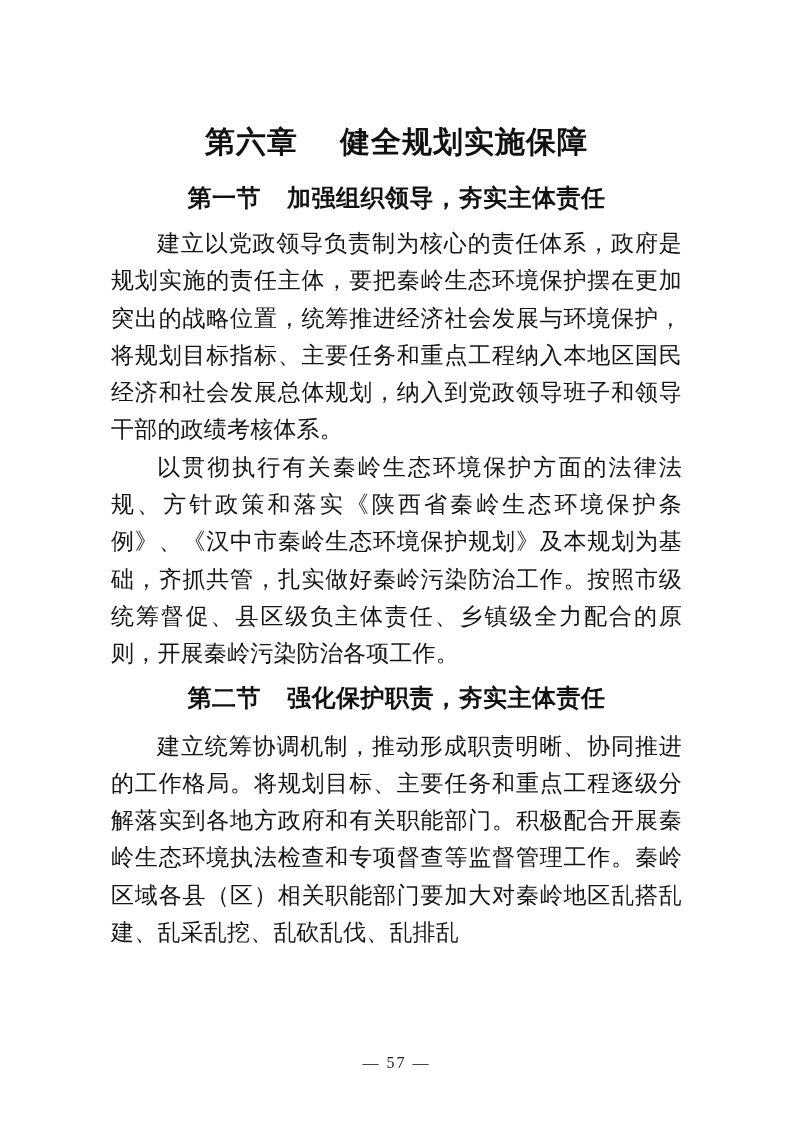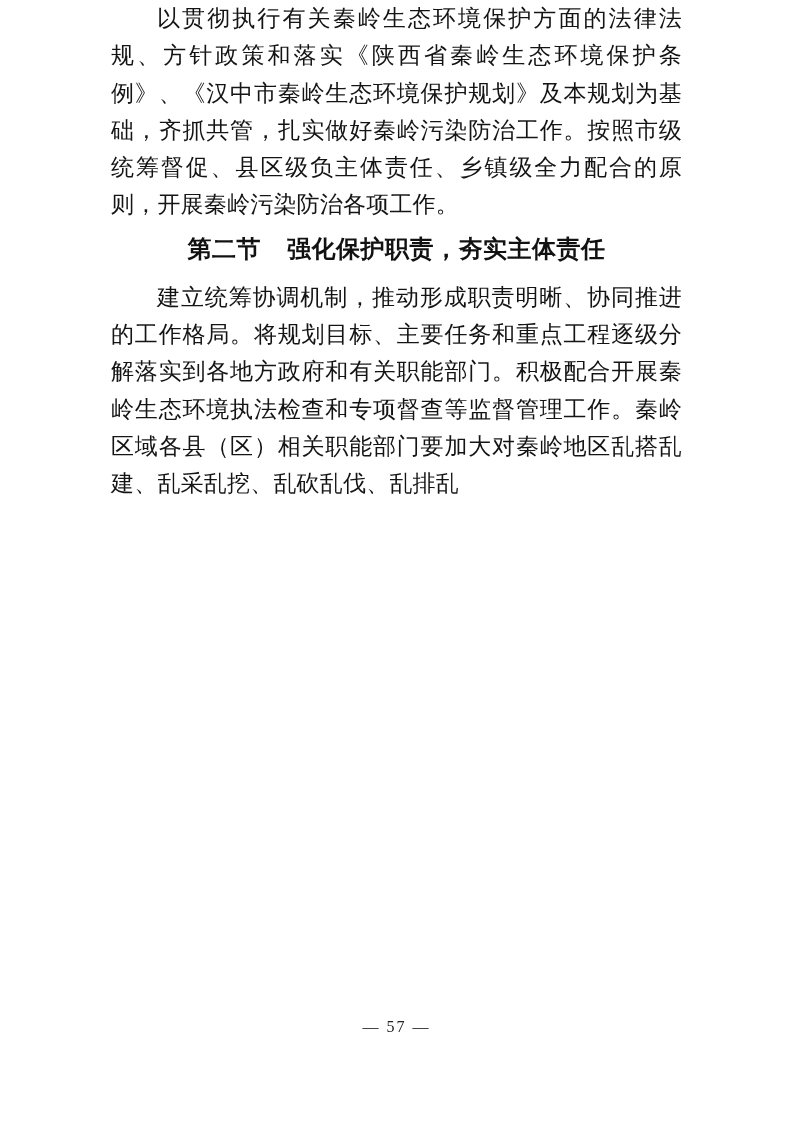--- a/index.html
+++ b/index.html
@@ -52,37 +52,40 @@
     font-size: 23px;
     line-height: 37.3px;
     text-align: justify;
     text-indent: 2em;
     letter-spacing: 0.2px;
     color: #141414;
   }
   p.first-para { margin-top: 11px; }
   .page-number {
     position: absolute;
-    top: 1016px;
+    top: 1052px;
     left: 0;
     width: 100%;
     text-align: center;
     font-size: 16px;
     line-height: 22px;
     color: #222222;
     letter-spacing: 2px;
   }
 </style>
 </head>
 <body>
 
 <div class="page">
+  <h1 class="chapter-title"><span>第六章</span><span class="hgap-wide"></span><span>健全规划实施保障</span></h1>
 
+  <h2 class="section-heading section-1"><span>第一节</span><span class="hgap-narrow"></span><span>加强组织领导，夯实主体责任</span></h2>
 
   <div class="content">
+    <p class="body-para first-para">建立以党政领导负责制为核心的责任体系，政府是规划实施的责任主体，要把秦岭生态环境保护摆在更加突出的战略位置，统筹推进经济社会发展与环境保护，将规划目标指标、主要任务和重点工程纳入本地区国民经济和社会发展总体规划，纳入到党政领导班子和领导干部的政绩考核体系。</p>
     <p class="body-para">以贯彻执行有关秦岭生态环境保护方面的法律法规、方针政策和落实《陕西省秦岭生态环境保护条例》、《汉中市秦岭生态环境保护规划》及本规划为基础，齐抓共管，扎实做好秦岭污染防治工作。按照市级统筹督促、县区级负主体责任、乡镇级全力配合的原则，开展秦岭污染防治各项工作。</p>
   </div>
 
   <h2 class="section-heading section-2"><span>第二节</span><span class="hgap-narrow"></span><span>强化保护职责，夯实主体责任</span></h2>
 
   <div class="content">
     <p class="body-para">建立统筹协调机制，推动形成职责明晰、协同推进的工作格局。将规划目标、主要任务和重点工程逐级分解落实到各地方政府和有关职能部门。积极配合开展秦岭生态环境执法检查和专项督查等监督管理工作。秦岭区域各县（区）相关职能部门要加大对秦岭地区乱搭乱建、乱采乱挖、乱砍乱伐、乱排乱</p>
   </div>
 
   <div class="page-number">— 57 —</div>

